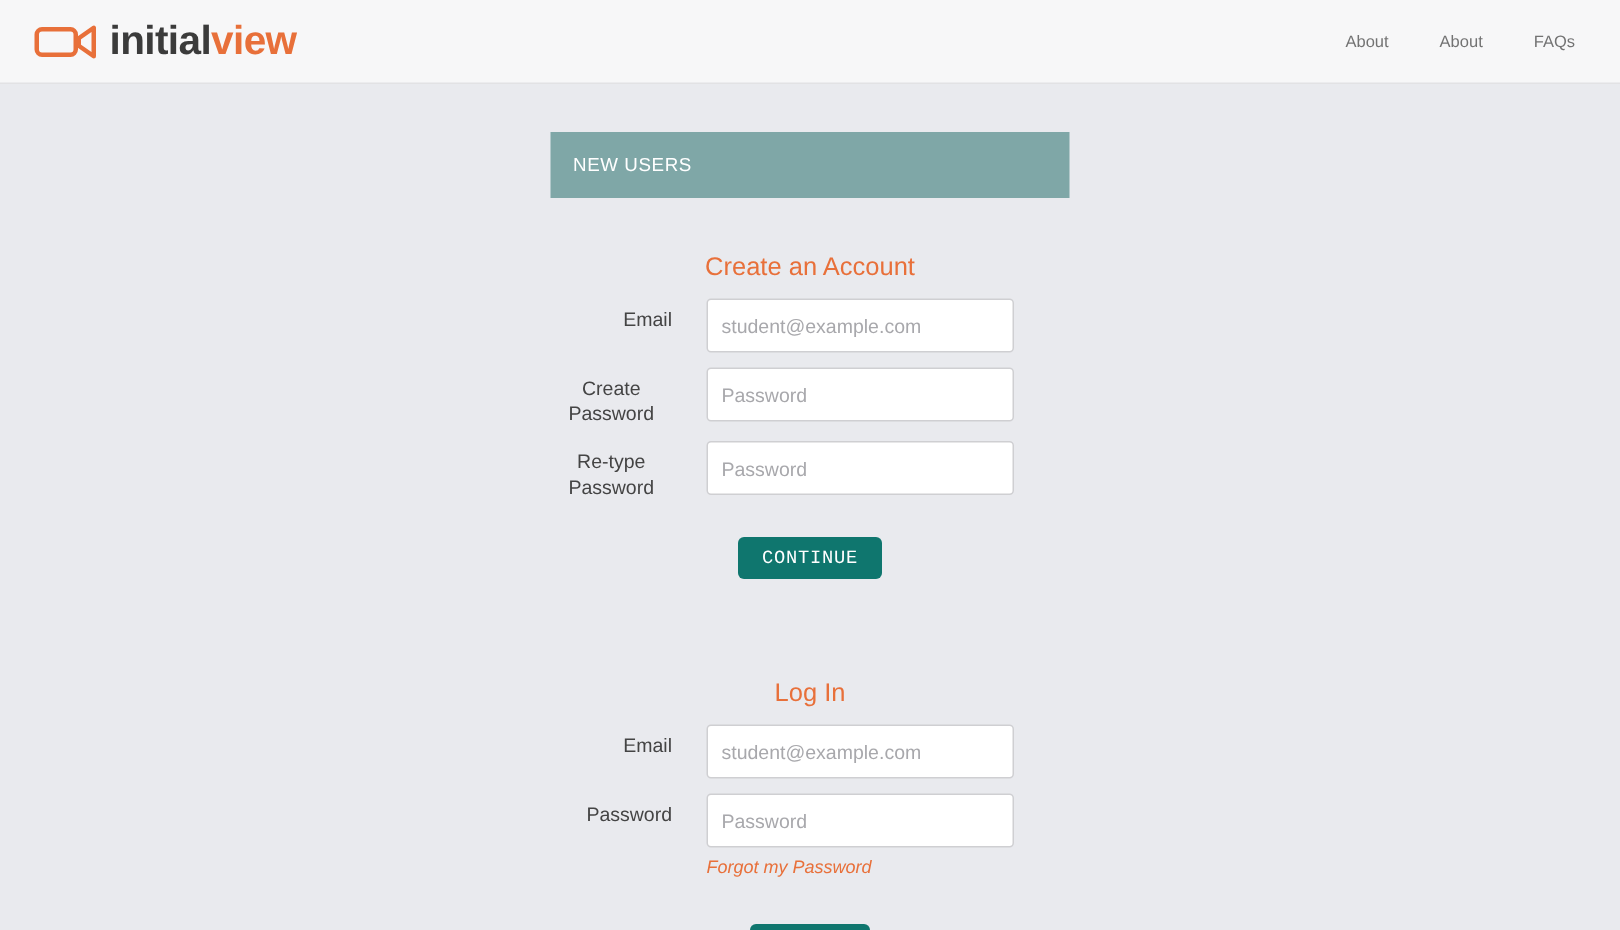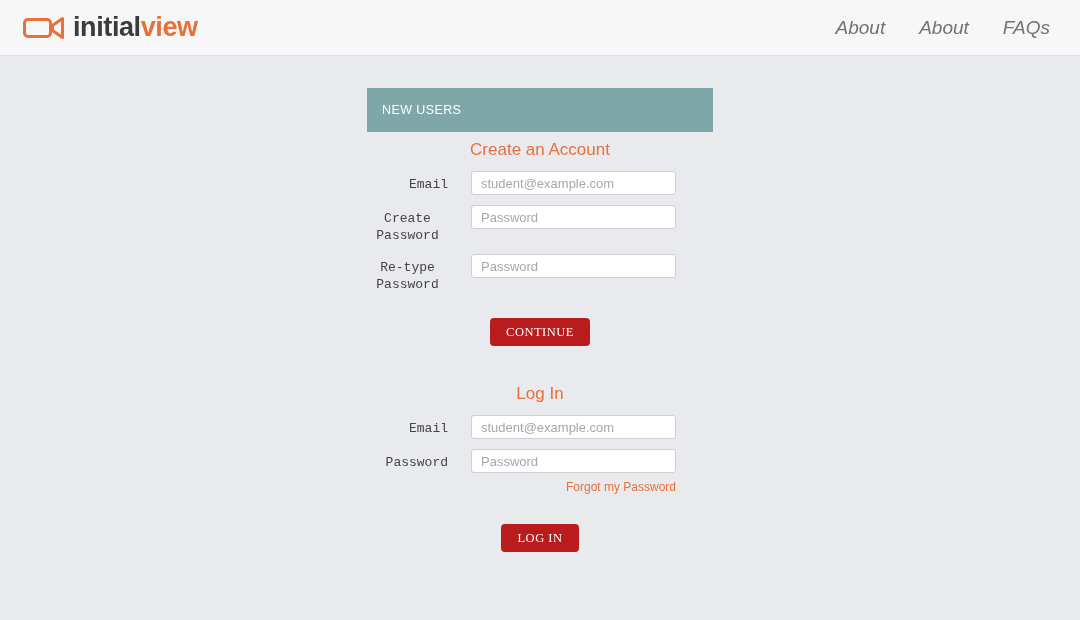--- a/index.html
+++ b/index.html
@@ -46,25 +46,24 @@
   .brand-text .part-initial { color: #3b3b3b; }
   .brand-text .part-view { color: #e8703a; }
 
   .main-nav {
     display: flex;
     align-items: center;
     gap: 34px;
     padding-right: 6px;
   }
   .nav-link {
-    font-size: 19px;
+    font-size: 11px;
     color: #737373;
     text-decoration: none;
     cursor: pointer;
-    font-style: italic;
   }
 
   
   .page-body {
     padding-top: 32px;
   }
   .panel {
     width: 346px;
     margin: 0 auto;
   }
@@ -78,83 +77,82 @@
     padding-left: 15px;
     box-sizing: border-box;
     font-size: 12.5px;
     letter-spacing: 0.4px;
   }
 
   .section-title {
     text-align: center;
     color: #e8703a;
     font-size: 17px;
-    margin: 8px 0 11px 0;
+    margin: 36px 0 11px 0;
     font-weight: 400;
   }
 
   .form-row {
     display: flex;
     align-items: flex-start;
     margin-bottom: 10px;
   }
   .form-label {
     width: 104px;
     text-align: right;
     padding-right: 23px;
     box-sizing: border-box;
     font-size: 13px;
     color: #444;
     line-height: 17px;
     padding-top: 5px;
-    font-family: Liberation Mono, monospace;
   }
   .form-label .lbl-line { display: block; text-align: center; }
   .form-control {
     width: 205px;
   }
   .text-input {
     width: 205px;
-    height: 24px;
+    height: 36px;
     box-sizing: border-box;
     border: 1px solid #cfcfd2;
     border-radius: 3px;
     background: #ffffff;
     padding: 0 9px;
     font-size: 13px;
     color: #444;
     font-family: "Liberation Sans", sans-serif;
     outline: none;
   }
   .text-input::placeholder { color: #a8a8ac; }
 
   .helper-link-row {
     width: 205px;
-    text-align: right;
     margin-top: 4px;
+    font-style: italic;
   }
   .helper-link {
     font-size: 12px;
     color: #e8703a;
     text-decoration: none;
     cursor: pointer;
   }
 
   .btn-row {
     display: flex;
     justify-content: center;
   }
   .btn {
-    background: #b91c1c;
+    background: #0f766e;
     color: #ffffff;
     border: none;
     border-radius: 4px;
     font-size: 12.5px;
     letter-spacing: 0.5px;
-    font-family: Liberation Serif, serif;
+    font-family: Liberation Mono, monospace;
     cursor: pointer;
     height: 28px;
     padding: 0 16px;
   }
   .btn-continue { margin-top: 15px; }
   .btn-login { margin-top: 19px; }
 
   .panel-gap { height: 30px; }
 </style>
 </head>

